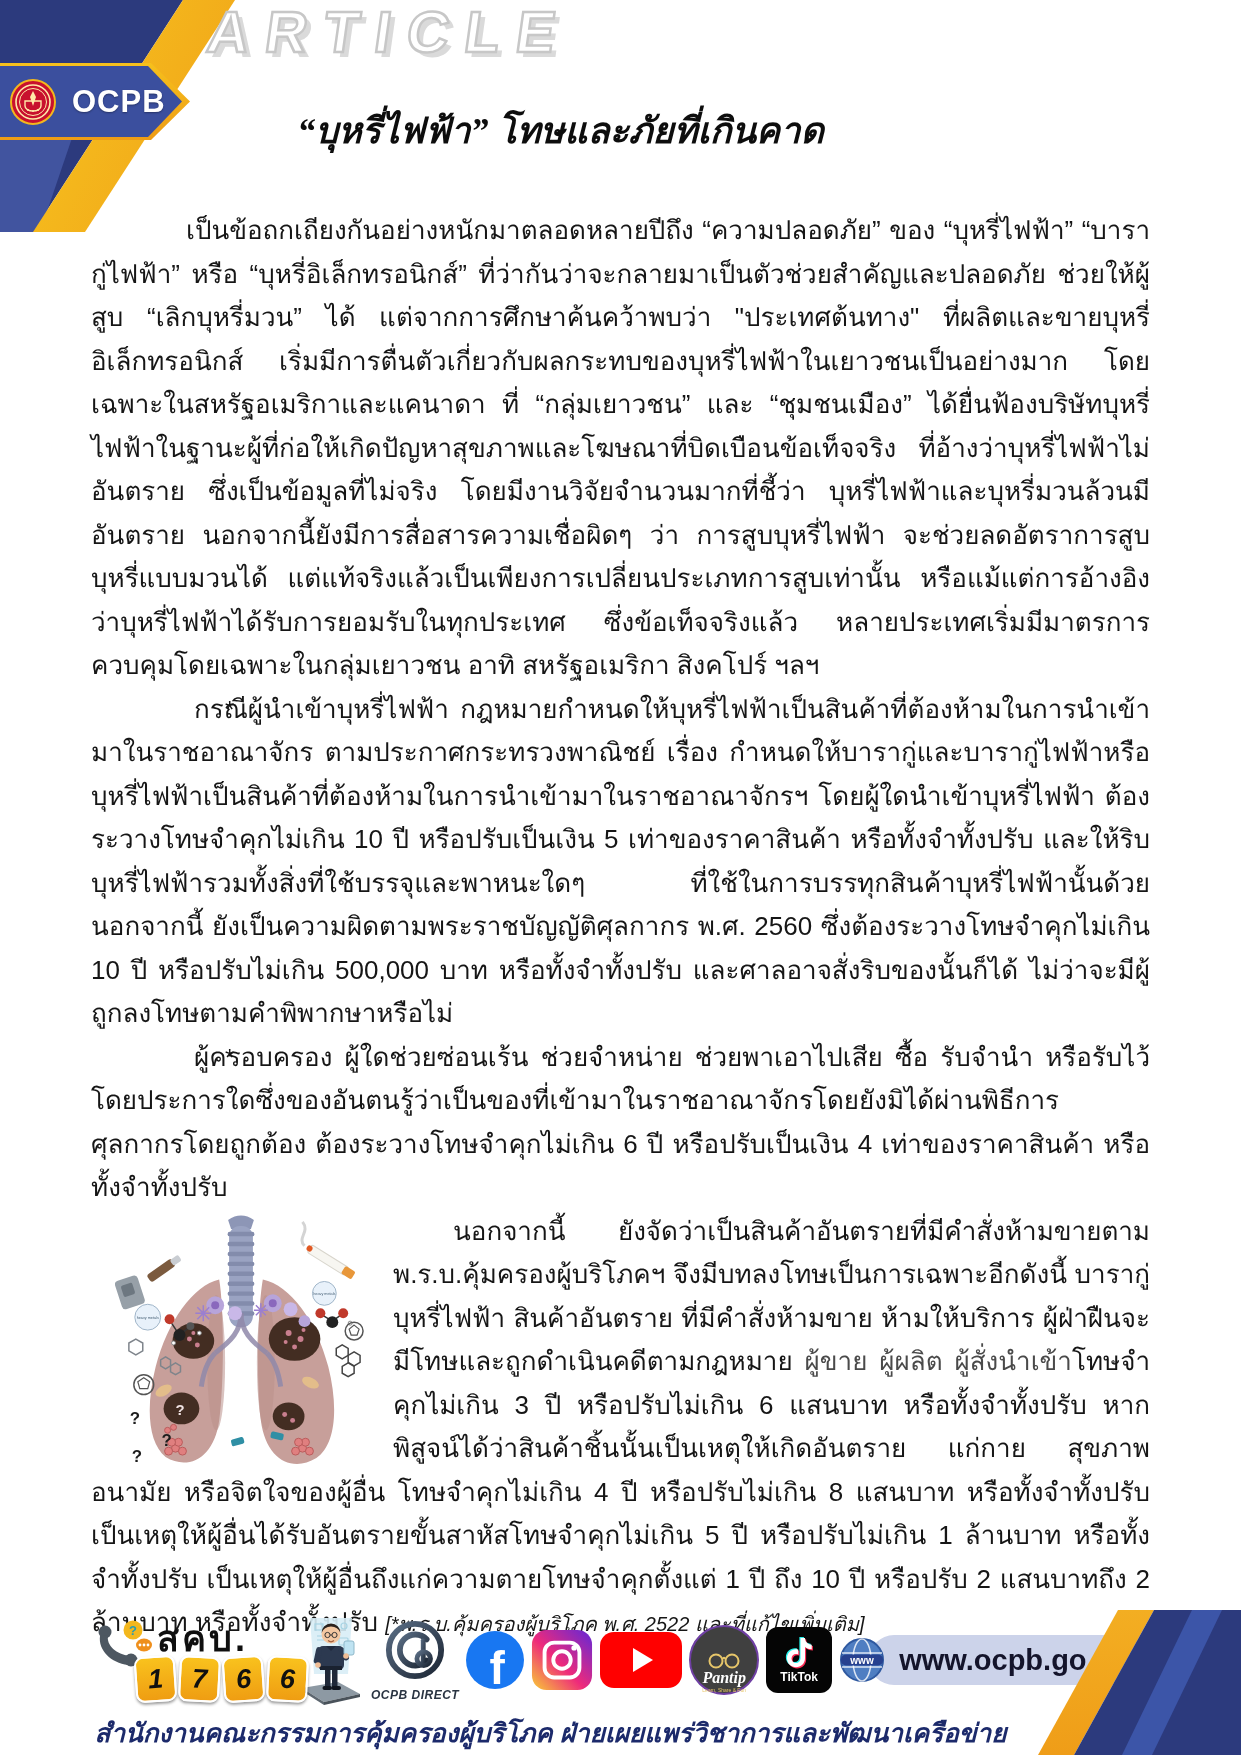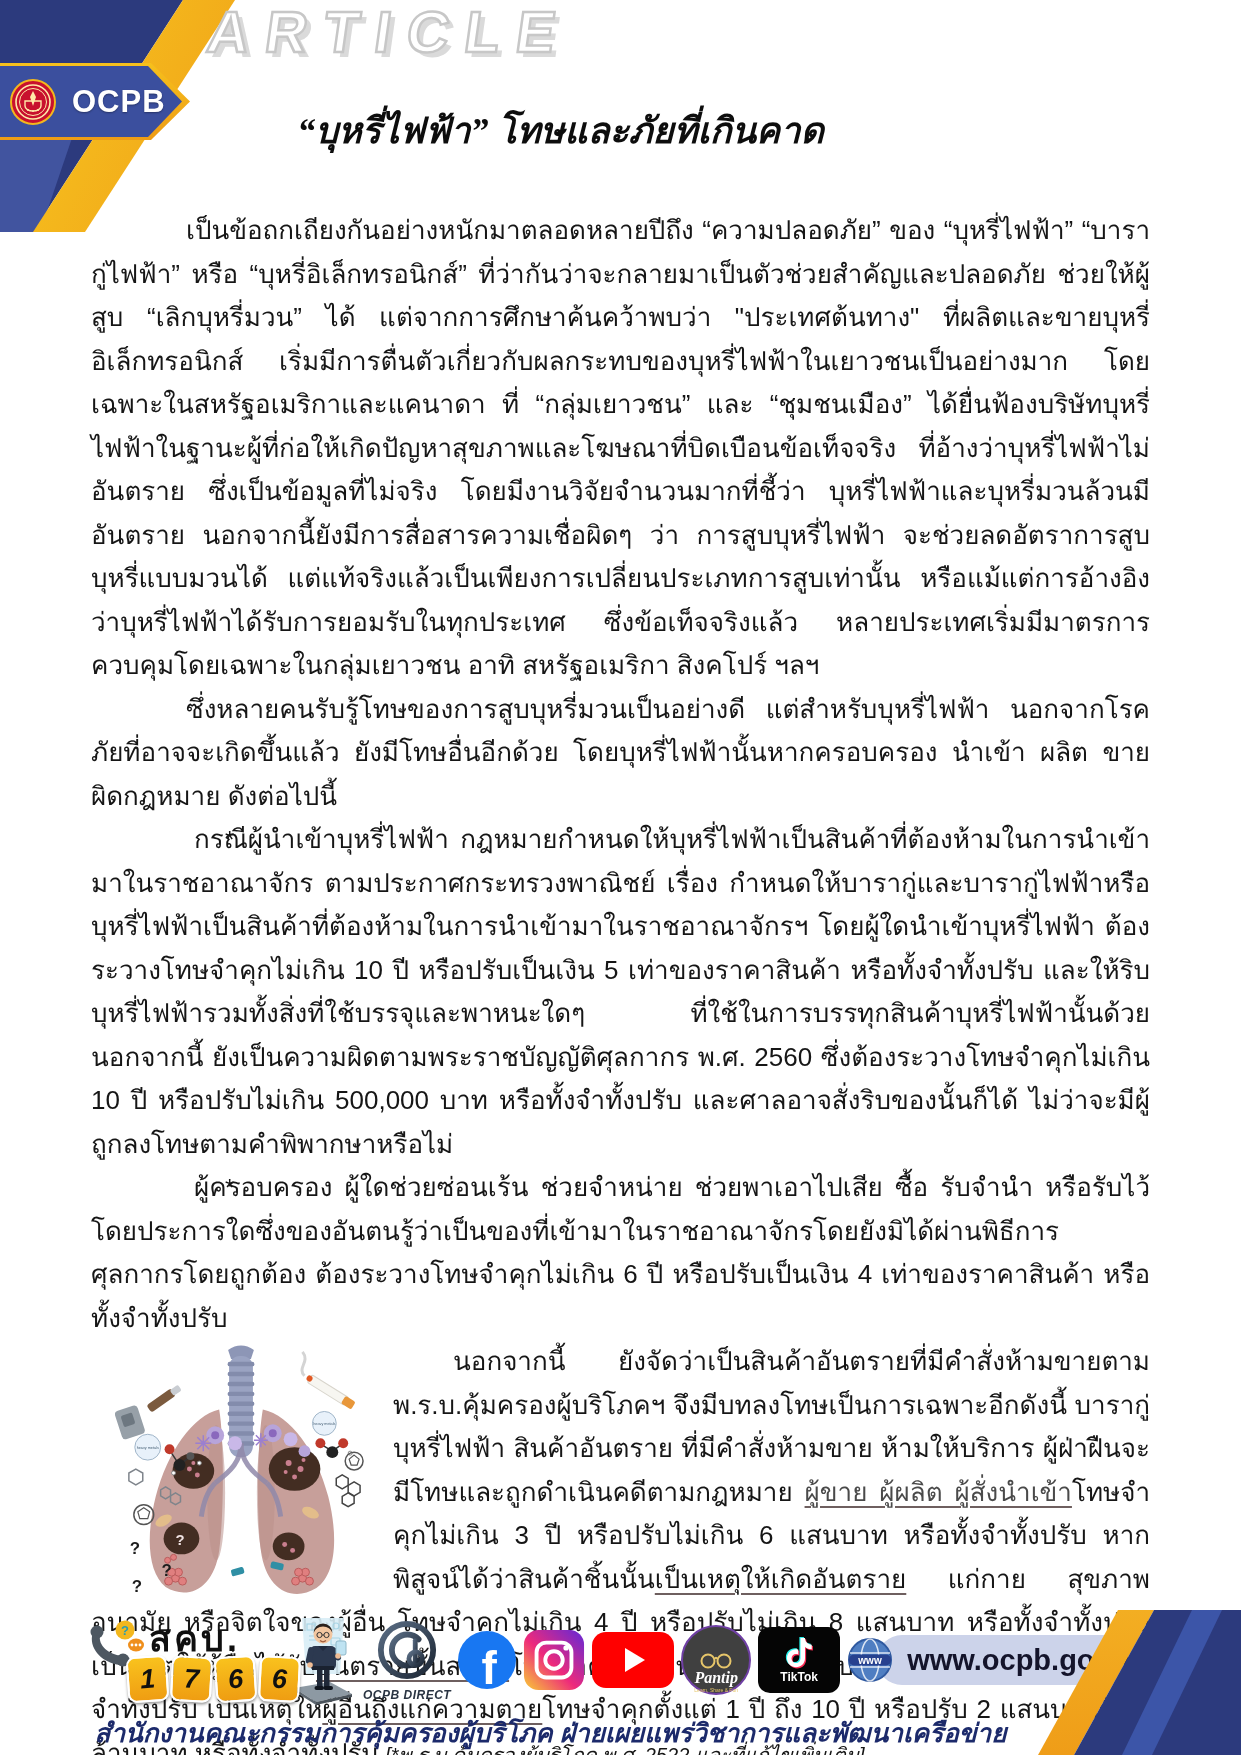--- a/index.html
+++ b/index.html
@@ -27,21 +27,21 @@
   .brandtxt{color:#ffffff;font-weight:800;font-size:31px;letter-spacing:1px;margin-left:16px;
             text-shadow:0 1px 2px rgba(0,0,0,.35);}
   .title{position:absolute;top:94px;left:150px;right:270px;margin:8px;text-align:center;
          font-size:36px;font-weight:800;font-style:italic;color:#0d0d0d;font-family:"Liberation Serif","DejaVu Serif",serif;}
   
   .bodytext{padding:209px 91px 0 91px;}
   .para{margin:0;font-size:26px;line-height:43.5px;text-align:justify;overflow-wrap:break-word;}
   .ind1{text-indent:95px;}
   .ind2{text-indent:67px;}
   .bullet{display:inline-block;width:36px;font-size:24px;}
-  .ul{text-decoration:underline;text-decoration-color:#6e5f5f;text-underline-offset:5px;text-decoration-thickness:2px;}
+  .ul{text-decoration-color:#6e5f5f;text-underline-offset:5px;text-decoration-thickness:2px;}
   .ulgray{color:#4a4a4a;}
   .note{font-size:20px;font-style:italic;}
   .fig{float:left;width:252px;height:256px;margin:4px 26px 0 24px;display:block;}
   .qm{font:bold 17px "Liberation Sans",sans-serif;fill:#1c1c1c;}
   .qw{font:bold 15px "Liberation Sans",sans-serif;fill:#efe2e2;}
   .hm{font:3.8px "Liberation Sans",sans-serif;fill:#4a6378;text-anchor:middle;}
   
   .logorow{position:absolute;top:1612px;left:0;right:0;display:flex;align-items:center;
            justify-content:center;gap:7px;height:96px;}
   .hotline{position:relative;width:196px;height:92px;flex:0 0 auto;}
@@ -58,21 +58,21 @@
   .fb{width:58px;height:58px;border-radius:50%;background:#1877f2;color:#fff;flex:0 0 auto;
       display:flex;justify-content:center;align-items:flex-end;overflow:hidden;}
   .fb span{font-weight:bold;font-size:46px;line-height:.92;font-family:"Liberation Sans",sans-serif;transform:translateX(2px);}
   .yt{width:82px;height:56px;border-radius:14px;background:#ff0000;flex:0 0 auto;
       display:flex;align-items:center;justify-content:center;}
   .yt .tri{width:0;height:0;border-left:20px solid #fff;border-top:12px solid transparent;border-bottom:12px solid transparent;margin-left:4px;}
   .pantip{width:66px;height:66px;border-radius:50%;background:#404040;border:2px solid #6f3fa4;flex:0 0 auto;
       display:flex;flex-direction:column;align-items:center;justify-content:flex-end;}
   .pantip .pword{color:#fff;font-weight:bold;font-style:italic;font-size:16px;font-family:"Liberation Serif","DejaVu Serif",serif;}
   .pantip .ptag{color:#e7c66a;font-size:5px;}
-  .tiktok{width:82px;height:66px;border-radius:12px;background:#050505;flex:0 0 auto;
+  .tiktok{width:66px;height:66px;border-radius:12px;background:#050505;flex:0 0 auto;
       display:flex;flex-direction:column;align-items:center;justify-content:center;gap:1px;}
   .tiktok .tword{color:#fff;font-weight:bold;font-size:12px;}
   .weblink{display:flex;align-items:center;flex:0 0 auto;}
   .weblink svg{position:relative;z-index:2;margin-right:-16px;}
   .pill{background:#ccd3ea;border-radius:28px;height:50px;display:flex;align-items:center;
         padding:0 24px 0 30px;font-size:29px;font-weight:bold;color:#14142b;}
   .agency{position:absolute;top:1712px;left:60px;right:200px;text-align:center;
           font-size:26px;font-weight:bold;font-style:italic;color:#1c2a6b;}
   .wedge{position:absolute;bottom:0;right:0;width:1241px;height:145px;pointer-events:none;}
   .w-or{position:absolute;inset:0;background:linear-gradient(#f3ae22,#ef9d18);
@@ -108,21 +108,20 @@
         </svg>
         <span class="brandtxt">OCPB</span>
       </div>
     </div>
 
     <h1 class="title">“บุหรี่ไฟฟ้า” โทษและภัยที่เกินคาด</h1>
   </div>
 
   <main class="bodytext">
     <p class="para ind1">เป็นข้อถกเถียงกันอย่างหนักมาตลอดหลายปีถึง “ความปลอดภัย” ของ “บุหรี่ไฟฟ้า” “บารากู่ไฟฟ้า” หรือ “บุหรี่อิเล็กทรอนิกส์” ที่ว่ากันว่าจะกลายมาเป็นตัวช่วยสำคัญและปลอดภัย ช่วยให้ผู้สูบ “เลิกบุหรี่มวน” ได้ แต่จากการศึกษาค้นคว้าพบว่า "ประเทศต้นทาง" ที่ผลิตและขายบุหรี่อิเล็กทรอนิกส์ เริ่มมีการตื่นตัวเกี่ยวกับผลกระทบของบุหรี่ไฟฟ้าในเยาวชนเป็นอย่างมาก โดยเฉพาะในสหรัฐอเมริกาและแคนาดา ที่ “กลุ่มเยาวชน” และ “ชุมชนเมือง” ได้ยื่นฟ้องบริษัทบุหรี่ไฟฟ้าในฐานะผู้ที่ก่อให้เกิดปัญหาสุขภาพและโฆษณาที่บิดเบือนข้อเท็จจริง ที่อ้างว่าบุหรี่ไฟฟ้าไม่อันตราย ซึ่งเป็นข้อมูลที่ไม่จริง โดยมีงานวิจัยจำนวนมากที่ชี้ว่า บุหรี่ไฟฟ้าและบุหรี่มวนล้วนมีอันตราย นอกจากนี้ยังมีการสื่อสารความเชื่อผิดๆ ว่า การสูบบุหรี่ไฟฟ้า จะช่วยลดอัตราการสูบบุหรี่แบบมวนได้ แต่แท้จริงแล้วเป็นเพียงการเปลี่ยนประเภทการสูบเท่านั้น หรือแม้แต่การอ้างอิงว่าบุหรี่ไฟฟ้าได้รับการยอมรับในทุกประเทศ ซึ่งข้อเท็จจริงแล้ว หลายประเทศเริ่มมีมาตรการควบคุมโดยเฉพาะในกลุ่มเยาวชน อาทิ สหรัฐอเมริกา สิงคโปร์ ฯลฯ</p>
-    <p class="para ind1">ซึ่งหลายคนรับรู้โทษของการสูบบุหรี่มวนเป็นอย่างดี แต่สำหรับบุหรี่ไฟฟ้า นอกจากโรคภัยที่อาจจะเกิดขึ้นแล้ว ยังมีโทษอื่นอีกด้วย โดยบุหรี่ไฟฟ้านั้นหากครอบครอง นำเข้า ผลิต ขาย ผิดกฎหมาย ดังต่อไปนี้</p>
     <p class="para ind2"><span class="bullet">*</span><span>กรณีผู้นำเข้าบุหรี่ไฟฟ้า กฎหมายกำหนดให้บุหรี่ไฟฟ้าเป็นสินค้าที่ต้องห้ามในการนำเข้ามาในราชอาณาจักร ตามประกาศกระทรวงพาณิชย์ เรื่อง กำหนดให้บารากู่และบารากู่ไฟฟ้าหรือบุหรี่ไฟฟ้าเป็นสินค้าที่ต้องห้ามในการนำเข้ามาในราชอาณาจักรฯ โดยผู้ใดนำเข้าบุหรี่ไฟฟ้า ต้องระวางโทษจำคุกไม่เกิน 10 ปี หรือปรับเป็นเงิน 5 เท่าของราคาสินค้า หรือทั้งจำทั้งปรับ และให้ริบบุหรี่ไฟฟ้ารวมทั้งสิ่งที่ใช้บรรจุและพาหนะใดๆ ที่ใช้ในการบรรทุกสินค้าบุหรี่ไฟฟ้านั้นด้วย นอกจากนี้ ยังเป็นความผิดตามพระราชบัญญัติศุลกากร พ.ศ. 2560 ซึ่งต้องระวางโทษจำคุกไม่เกิน 10 ปี หรือปรับไม่เกิน 500,000 บาท หรือทั้งจำทั้งปรับ และศาลอาจสั่งริบของนั้นก็ได้ ไม่ว่าจะมีผู้ถูกลงโทษตามคำพิพากษาหรือไม่</span></p>
     <p class="para ind2"><span class="bullet">*</span><span>ผู้ครอบครอง ผู้ใดช่วยซ่อนเร้น ช่วยจำหน่าย ช่วยพาเอาไปเสีย ซื้อ รับจำนำ หรือรับไว้ โดยประการใดซึ่งของอันตนรู้ว่าเป็นของที่เข้ามาในราชอาณาจักรโดยยังมิได้ผ่านพิธีการศุลกากรโดยถูกต้อง ต้องระวางโทษจำคุกไม่เกิน 6 ปี หรือปรับเป็นเงิน 4 เท่าของราคาสินค้า หรือทั้งจำทั้งปรับ</span></p>
 
     <p class="para p5" style="text-indent:60px;">
       <span class="fig" style="text-indent:0;">
         <svg width="252" height="256" viewBox="0 0 252 258">
 
           <path d="M113 6 q13 -9 26 0 l-3 9 h-20 z" fill="#8d96b6"></path>
           <rect x="114" y="12" width="24" height="102" rx="11" fill="#9aa3c2"></rect>
           <g fill="#838cac">

